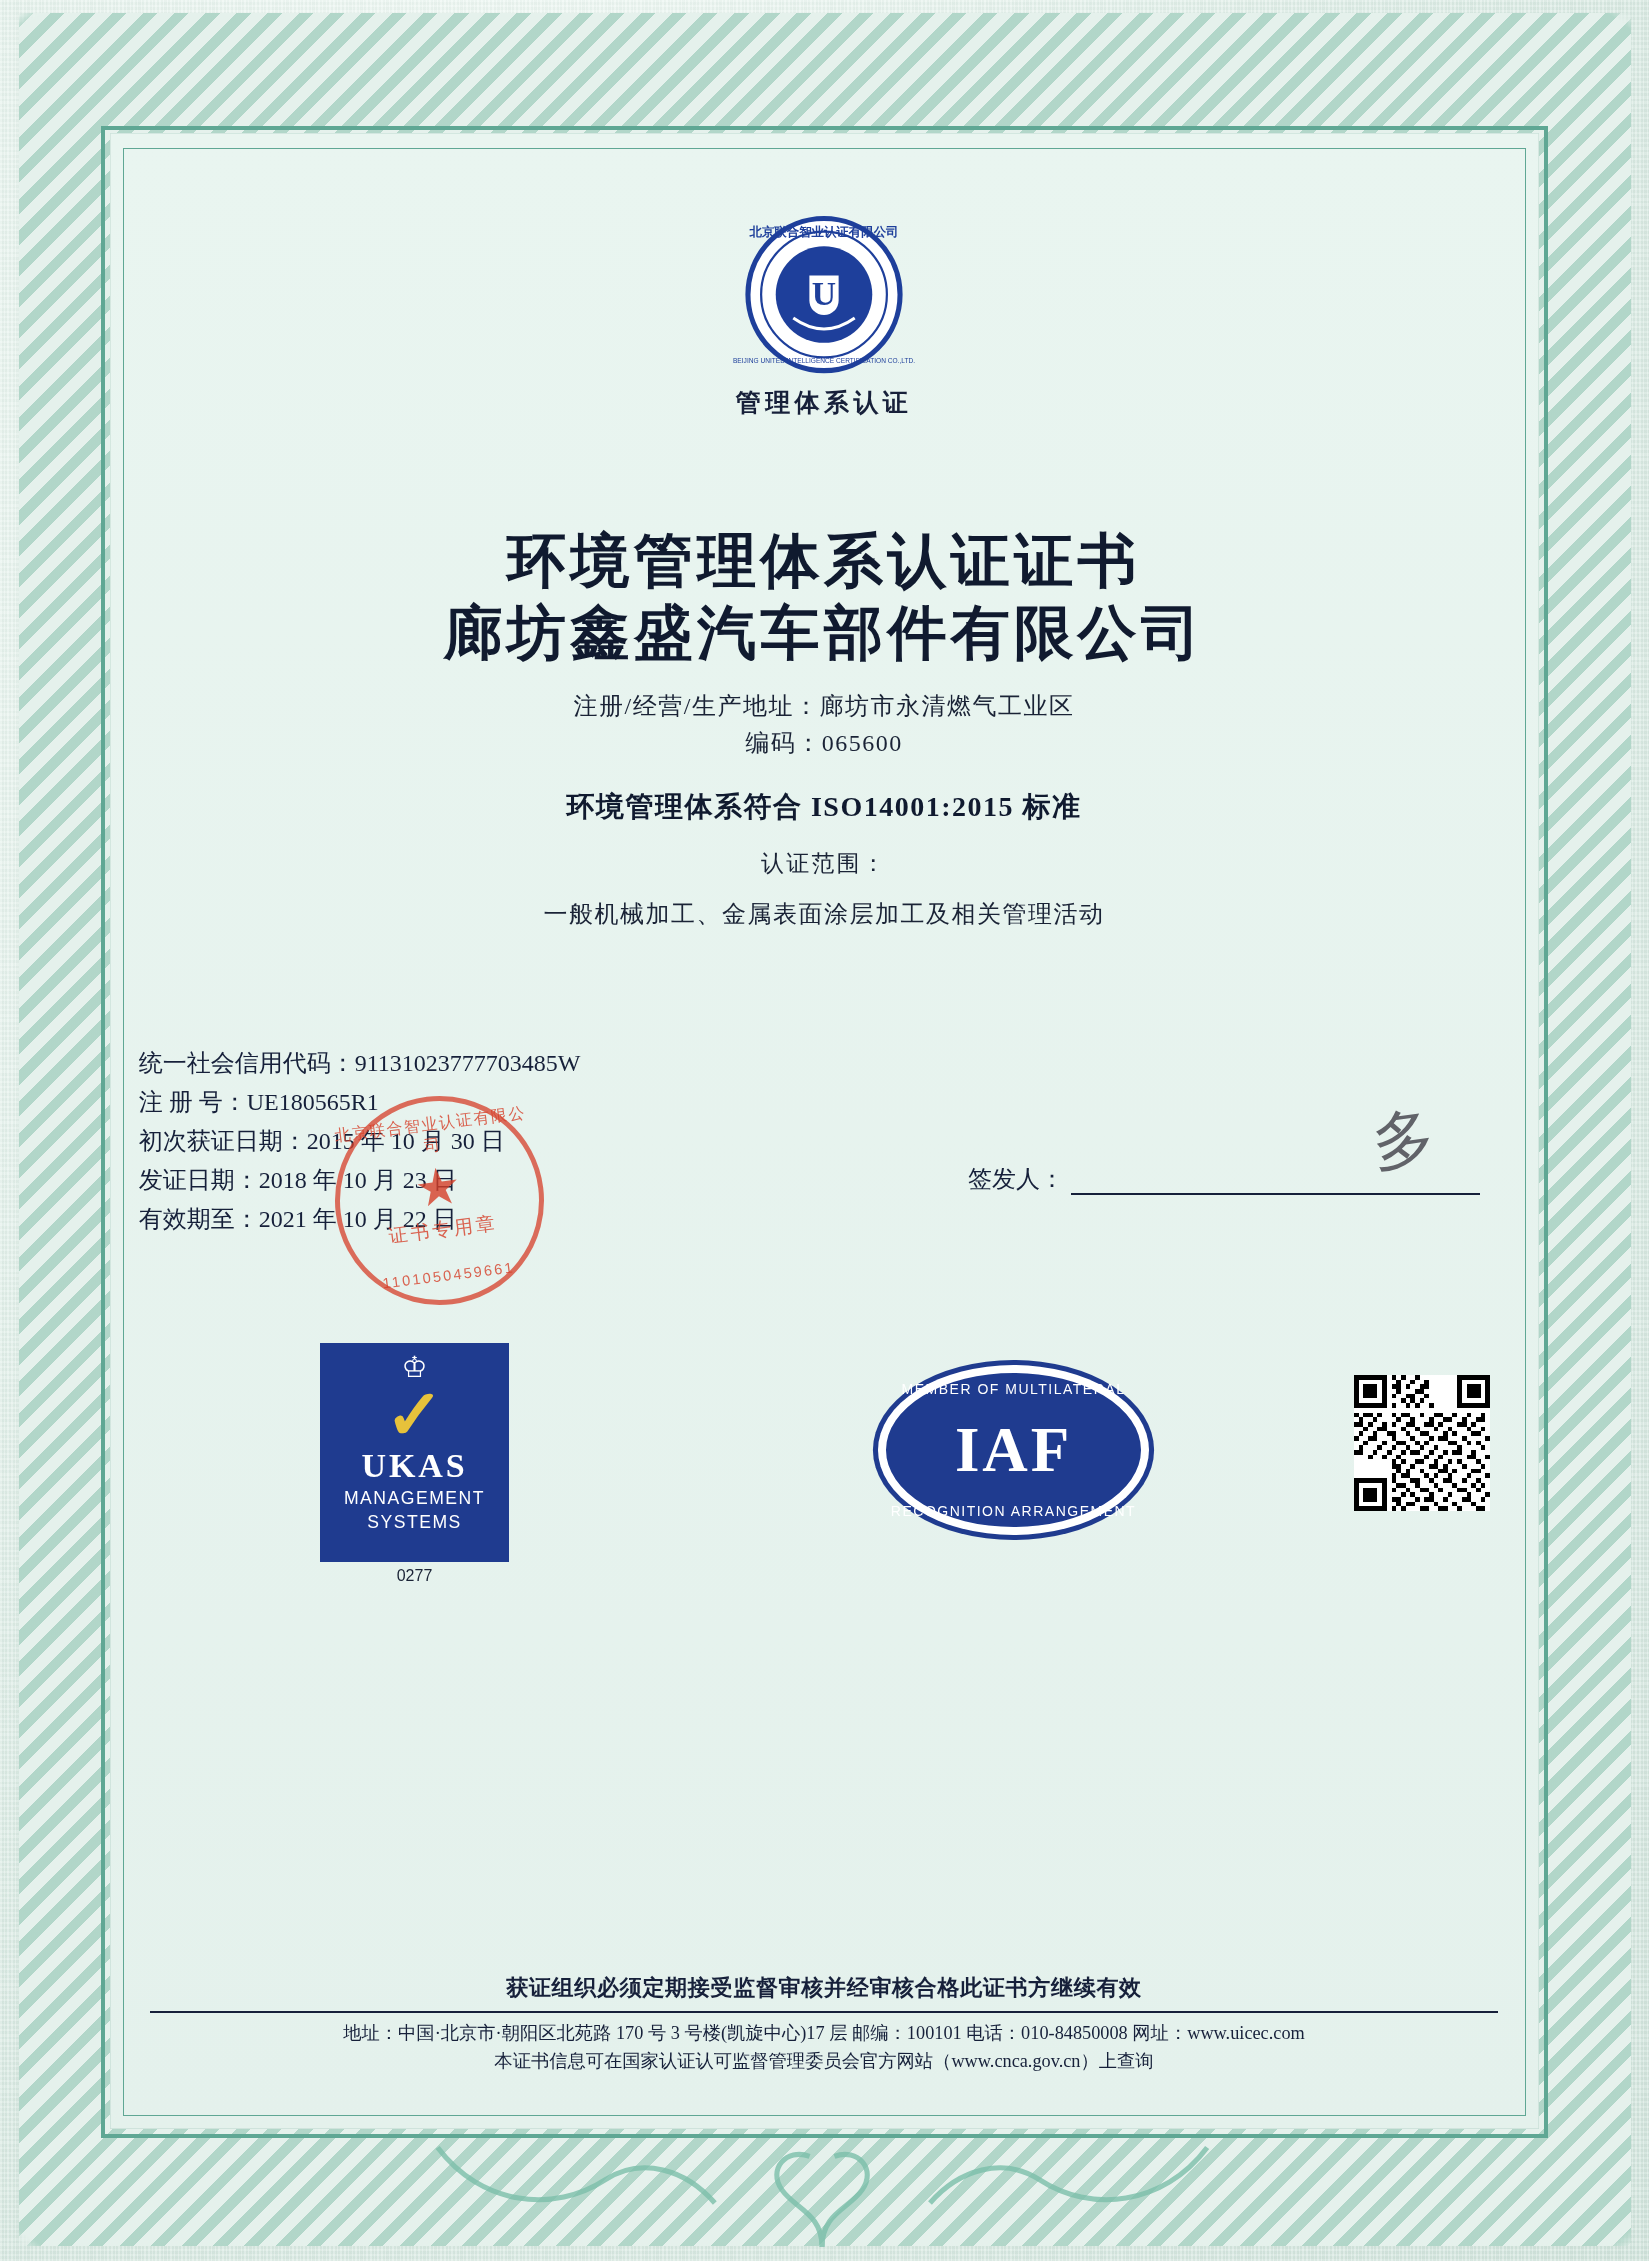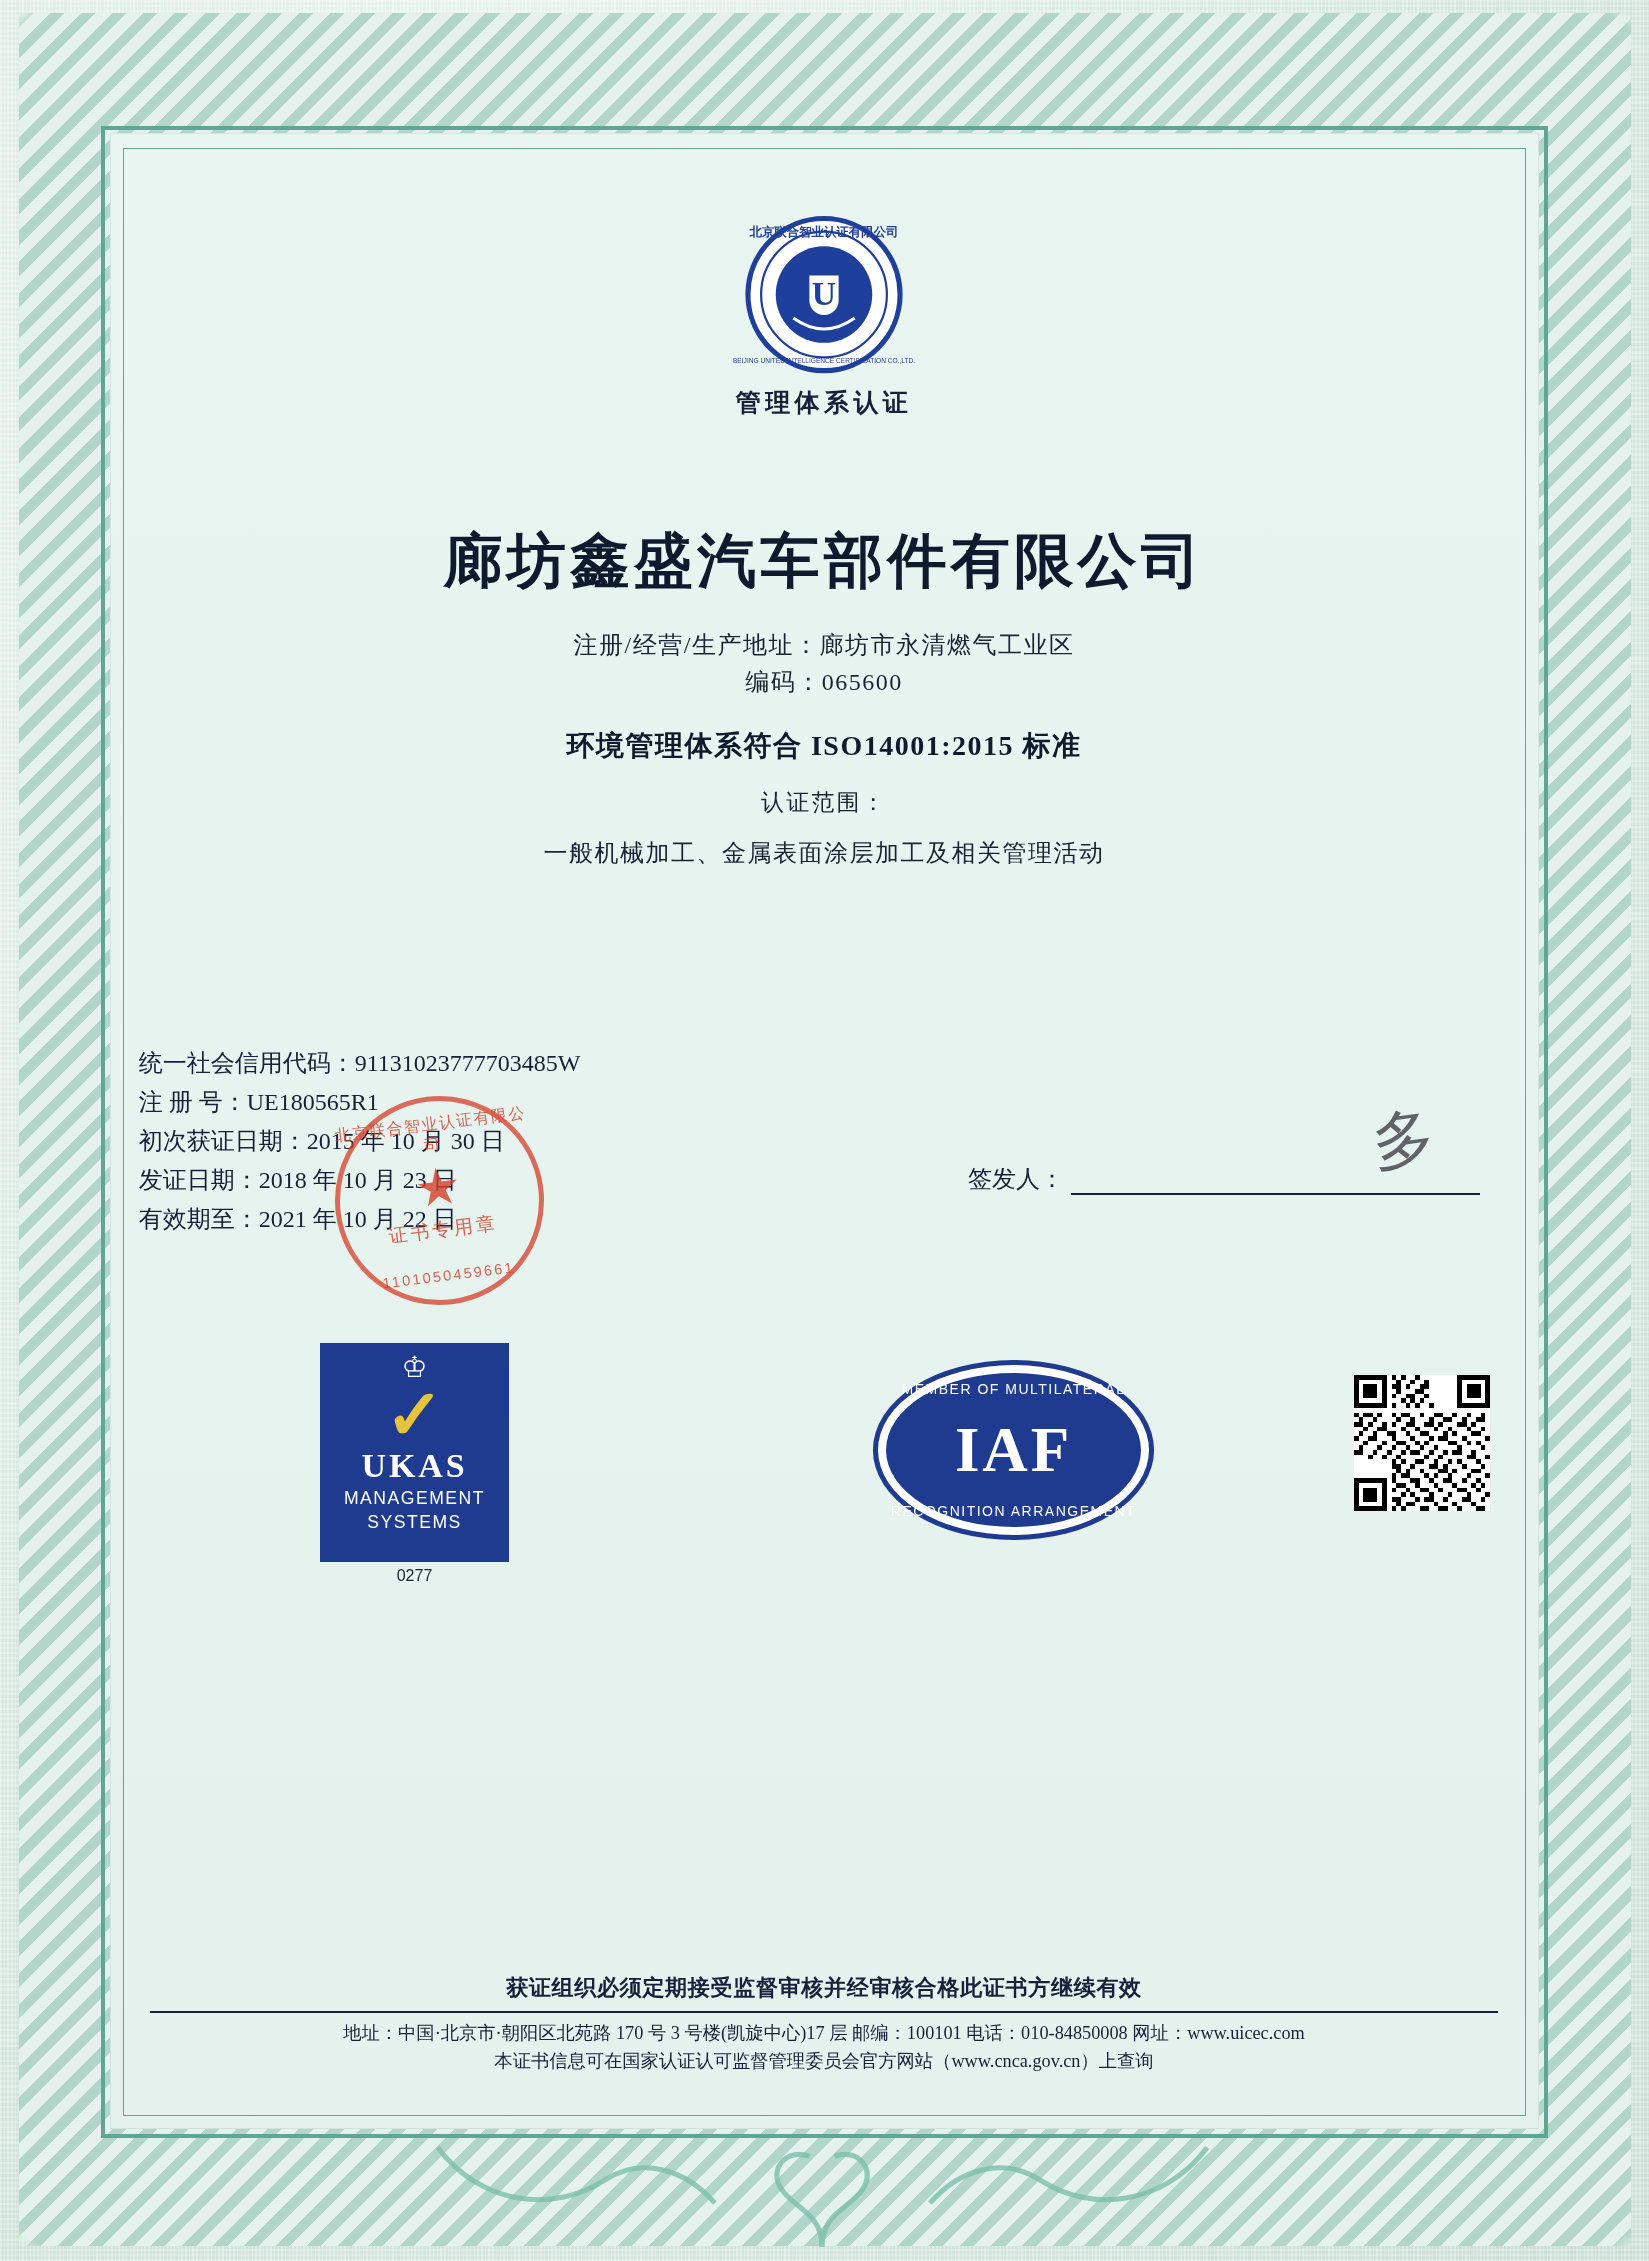--- a/index.html
+++ b/index.html
@@ -64,21 +64,21 @@
   }
   
   .titles{position:absolute;top:353px;left:0;right:0;text-align:center}
   .title-main,.title-company{
     font-family:"Liberation Serif", serif;font-weight:700;color:#101a2f;
     letter-spacing:4.4px;line-height:1.22;
   }
   .title-main{font-size:59px;}
   .title-company{font-size:59px;}
   .addr{
-    margin-top:29px;font-size:24px;color:#1a2336;letter-spacing:1.5px;
+    margin-top:18px;font-size:24px;color:#1a2336;letter-spacing:1.5px;
     font-family:"Liberation Serif", serif;line-height:1.55;
   }
   .addr .ln2{display:block;}
   .standard{
     margin-top:26px;font-size:28px;font-weight:700;color:#101a2f;letter-spacing:1.5px;
     font-family:"Liberation Serif", serif;
   }
   .scope-label{
     margin-top:22px;font-size:23px;color:#1a2336;letter-spacing:2.2px;
     font-family:"Liberation Serif", serif;
@@ -210,20 +210,21 @@
           </g>
           <g fill="#1e3f9b" font-family="Liberation Sans, sans-serif" font-size="9">
             <text x="160" y="212" text-anchor="middle">BEIJING UNITED INTELLIGENCE CERTIFICATION CO.,LTD.</text>
           </g>
         </svg>
       </div>
       <div class="emblem-label">管理体系认证</div>
     </div>
 
     <div class="titles">
+      <div class="title-main">环境管理体系认证证书</div>
       <div class="title-company">廊坊鑫盛汽车部件有限公司</div>
       <div class="addr">
         <span>注册/经营/生产地址：廊坊市永清燃气工业区</span>
         <span class="ln2">编码：065600</span>
       </div>
       <div class="standard">环境管理体系符合 ISO14001:2015 标准</div>
       <div class="scope-label">认证范围：</div>
       <div class="scope-text">一般机械加工、金属表面涂层加工及相关管理活动</div>
     </div>
 

